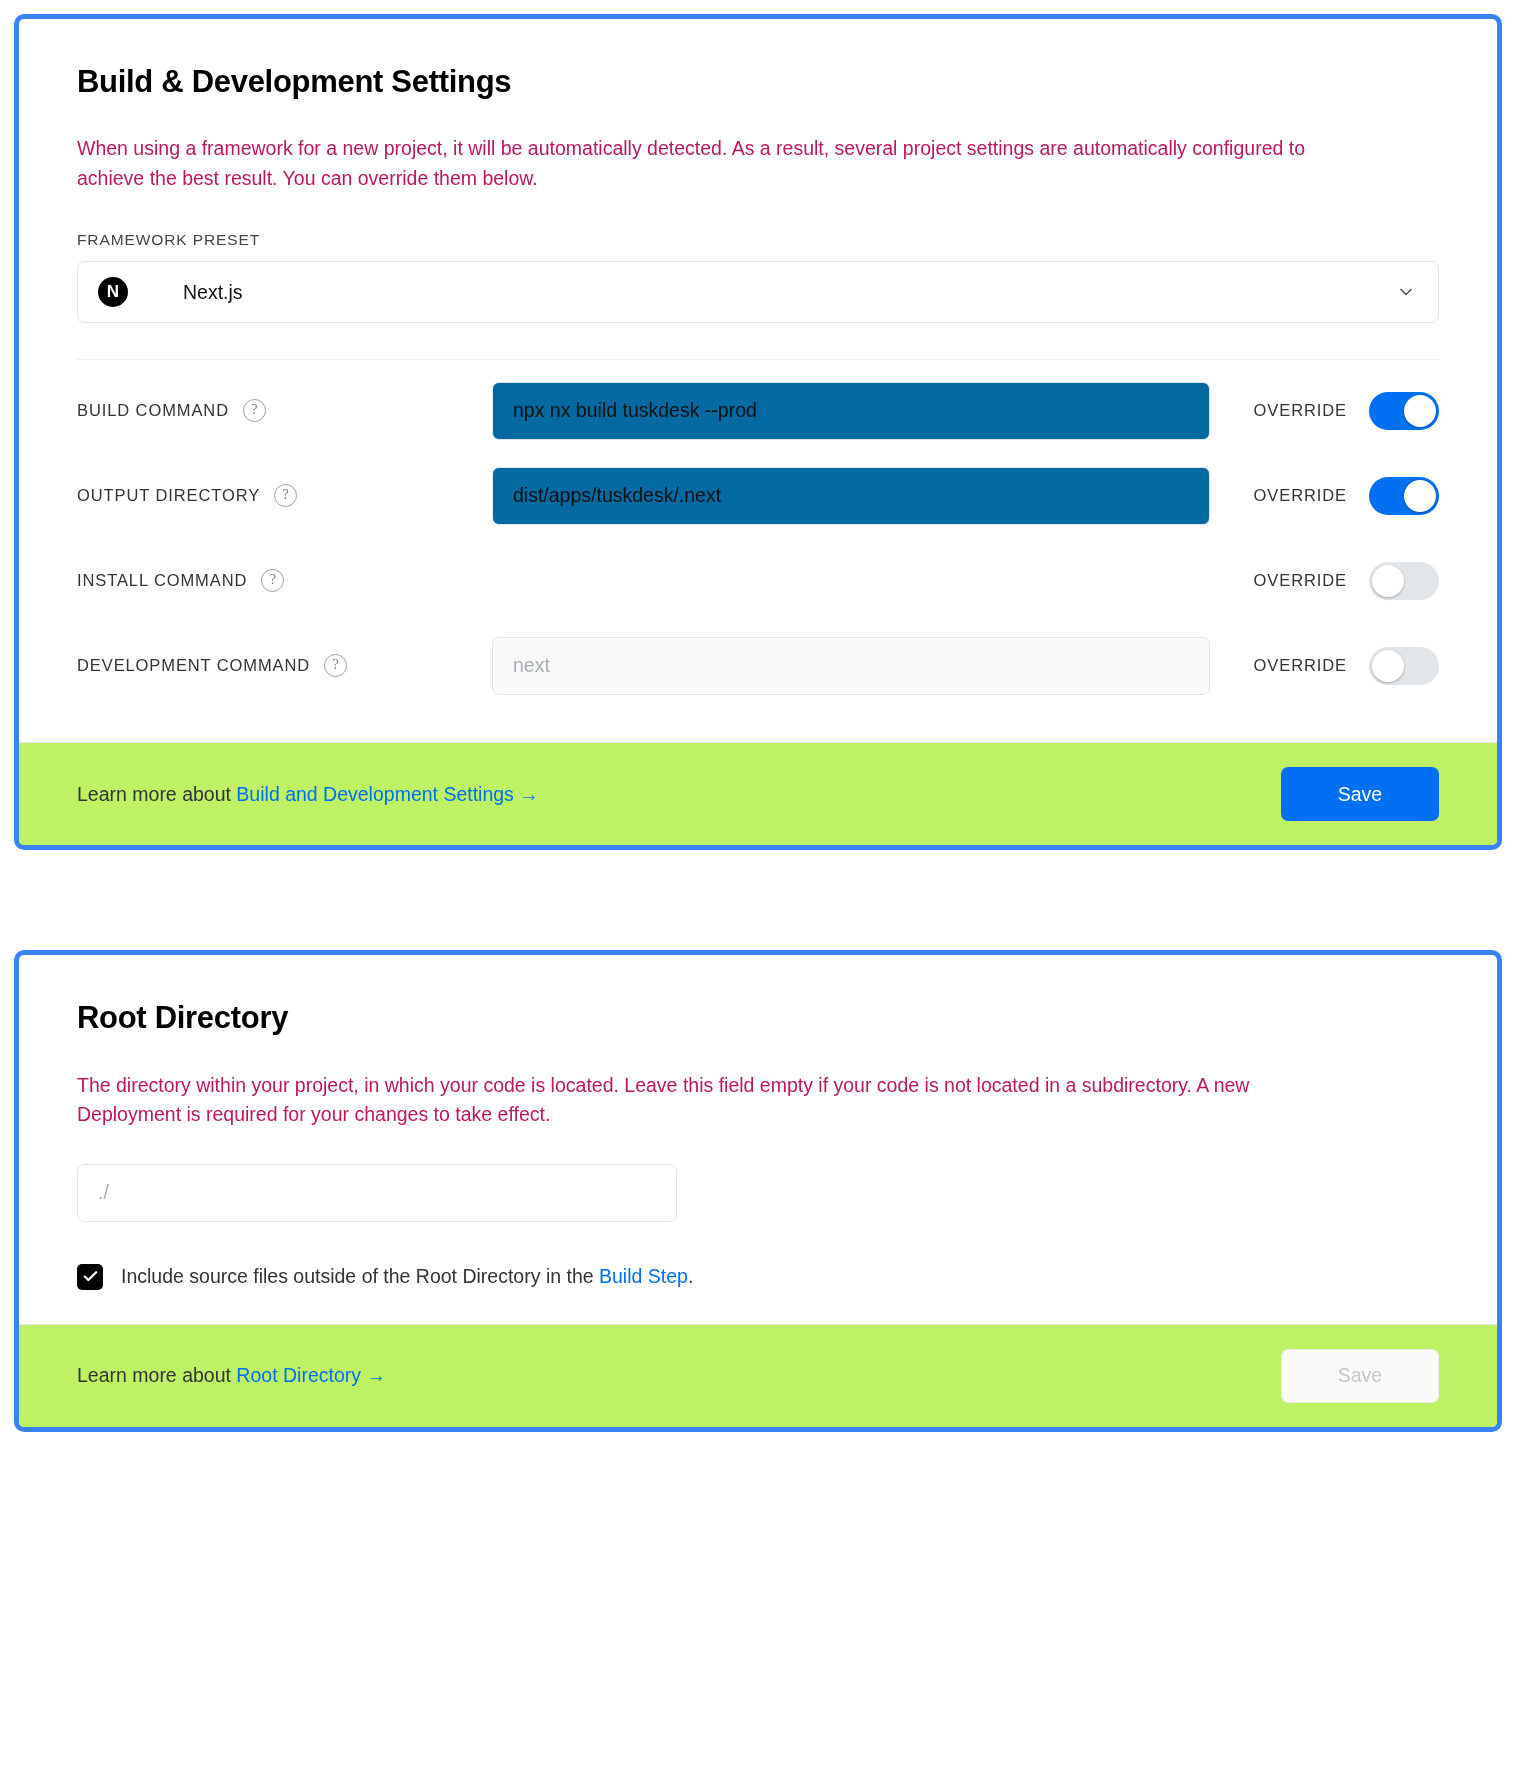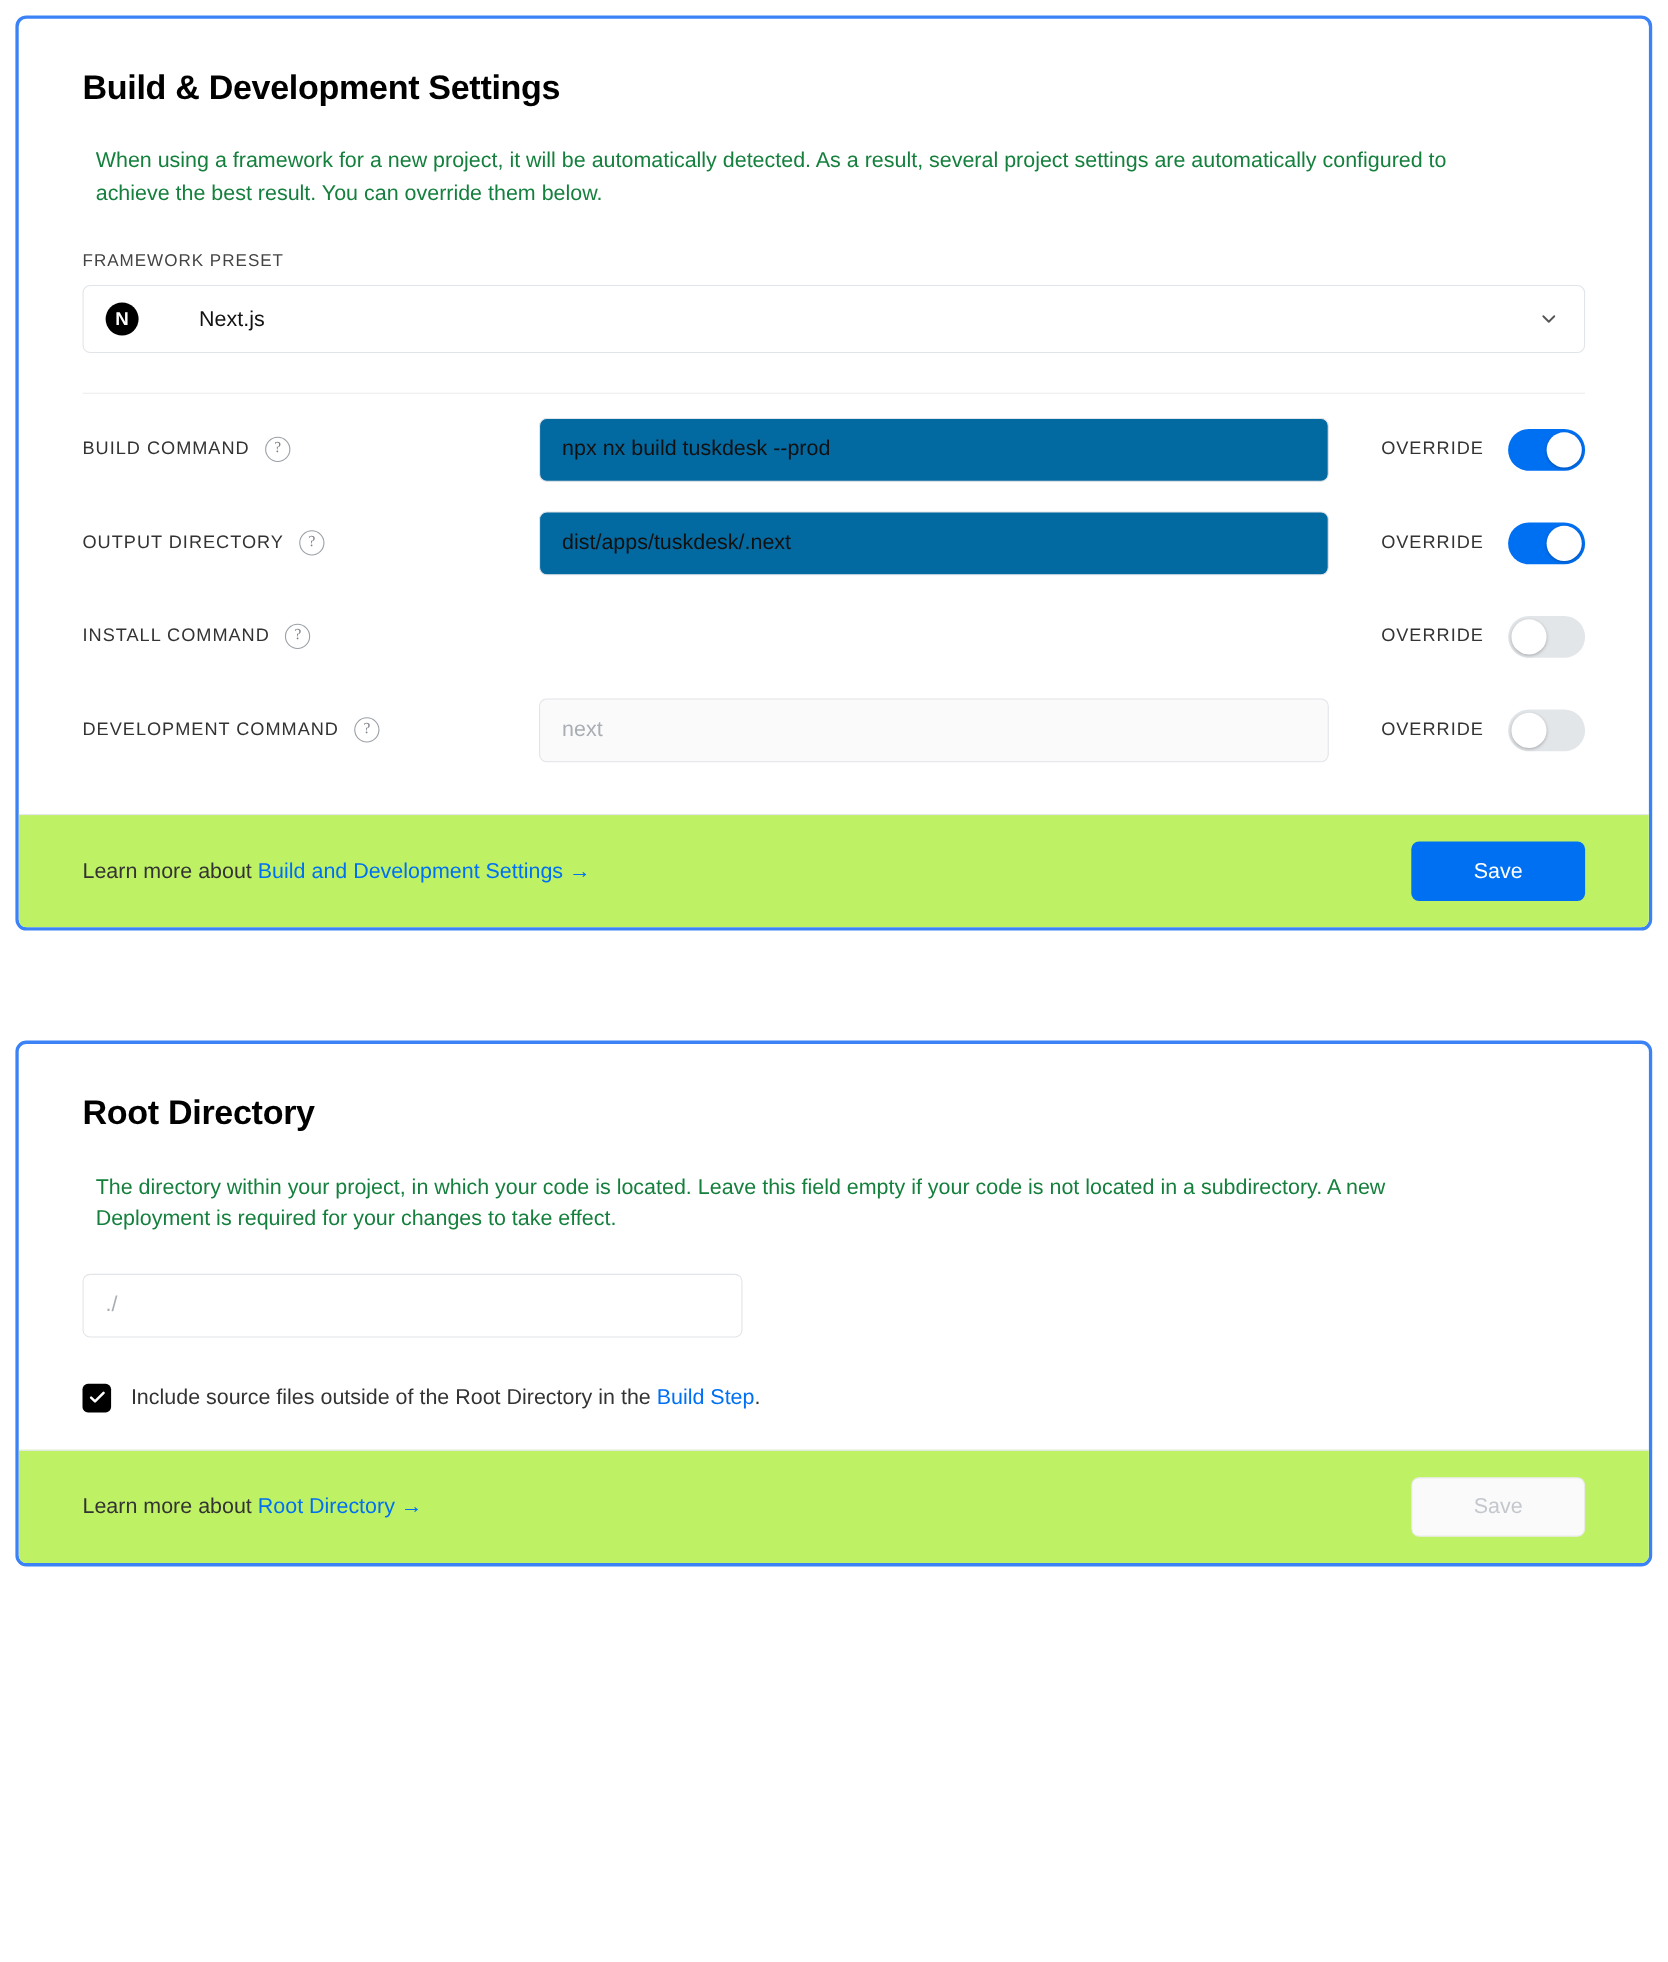--- a/index.html
+++ b/index.html
@@ -14,21 +14,21 @@
     width: 1516px;
     min-height: 1784px;
   }
   .page {
     width: 1516px;
     padding: 14px 14px 0 14px;
   }
 
   
   .card {
-    border: 3px solid #3b82f6;
+    border: 5px solid #3b82f6;
     border-radius: 10px;
     background: #ffffff;
     overflow: hidden;
   }
   .card-body {
     padding: 44px 58px 34px 58px;
   }
   .card-footer {
     background: #bef264;
     border-top: 1px solid #e5e7eb;
@@ -42,22 +42,22 @@
     font-size: 31px;
     line-height: 1.2;
     font-weight: bold;
     color: #000000;
     margin: 0 0 34px 0;
     letter-spacing: -0.3px;
   }
   p.card-desc {
     font-size: 19.5px;
     line-height: 1.52;
-    color: #15803d;
-    margin: 12px;
+    color: #be185d;
+    margin: 0;
     max-width: 1250px;
   }
 
   
   .field-label-top {
     font-size: 15.5px;
     letter-spacing: 0.9px;
     color: #444444;
     text-transform: uppercase;
     margin: 38px 0 12px 0;

